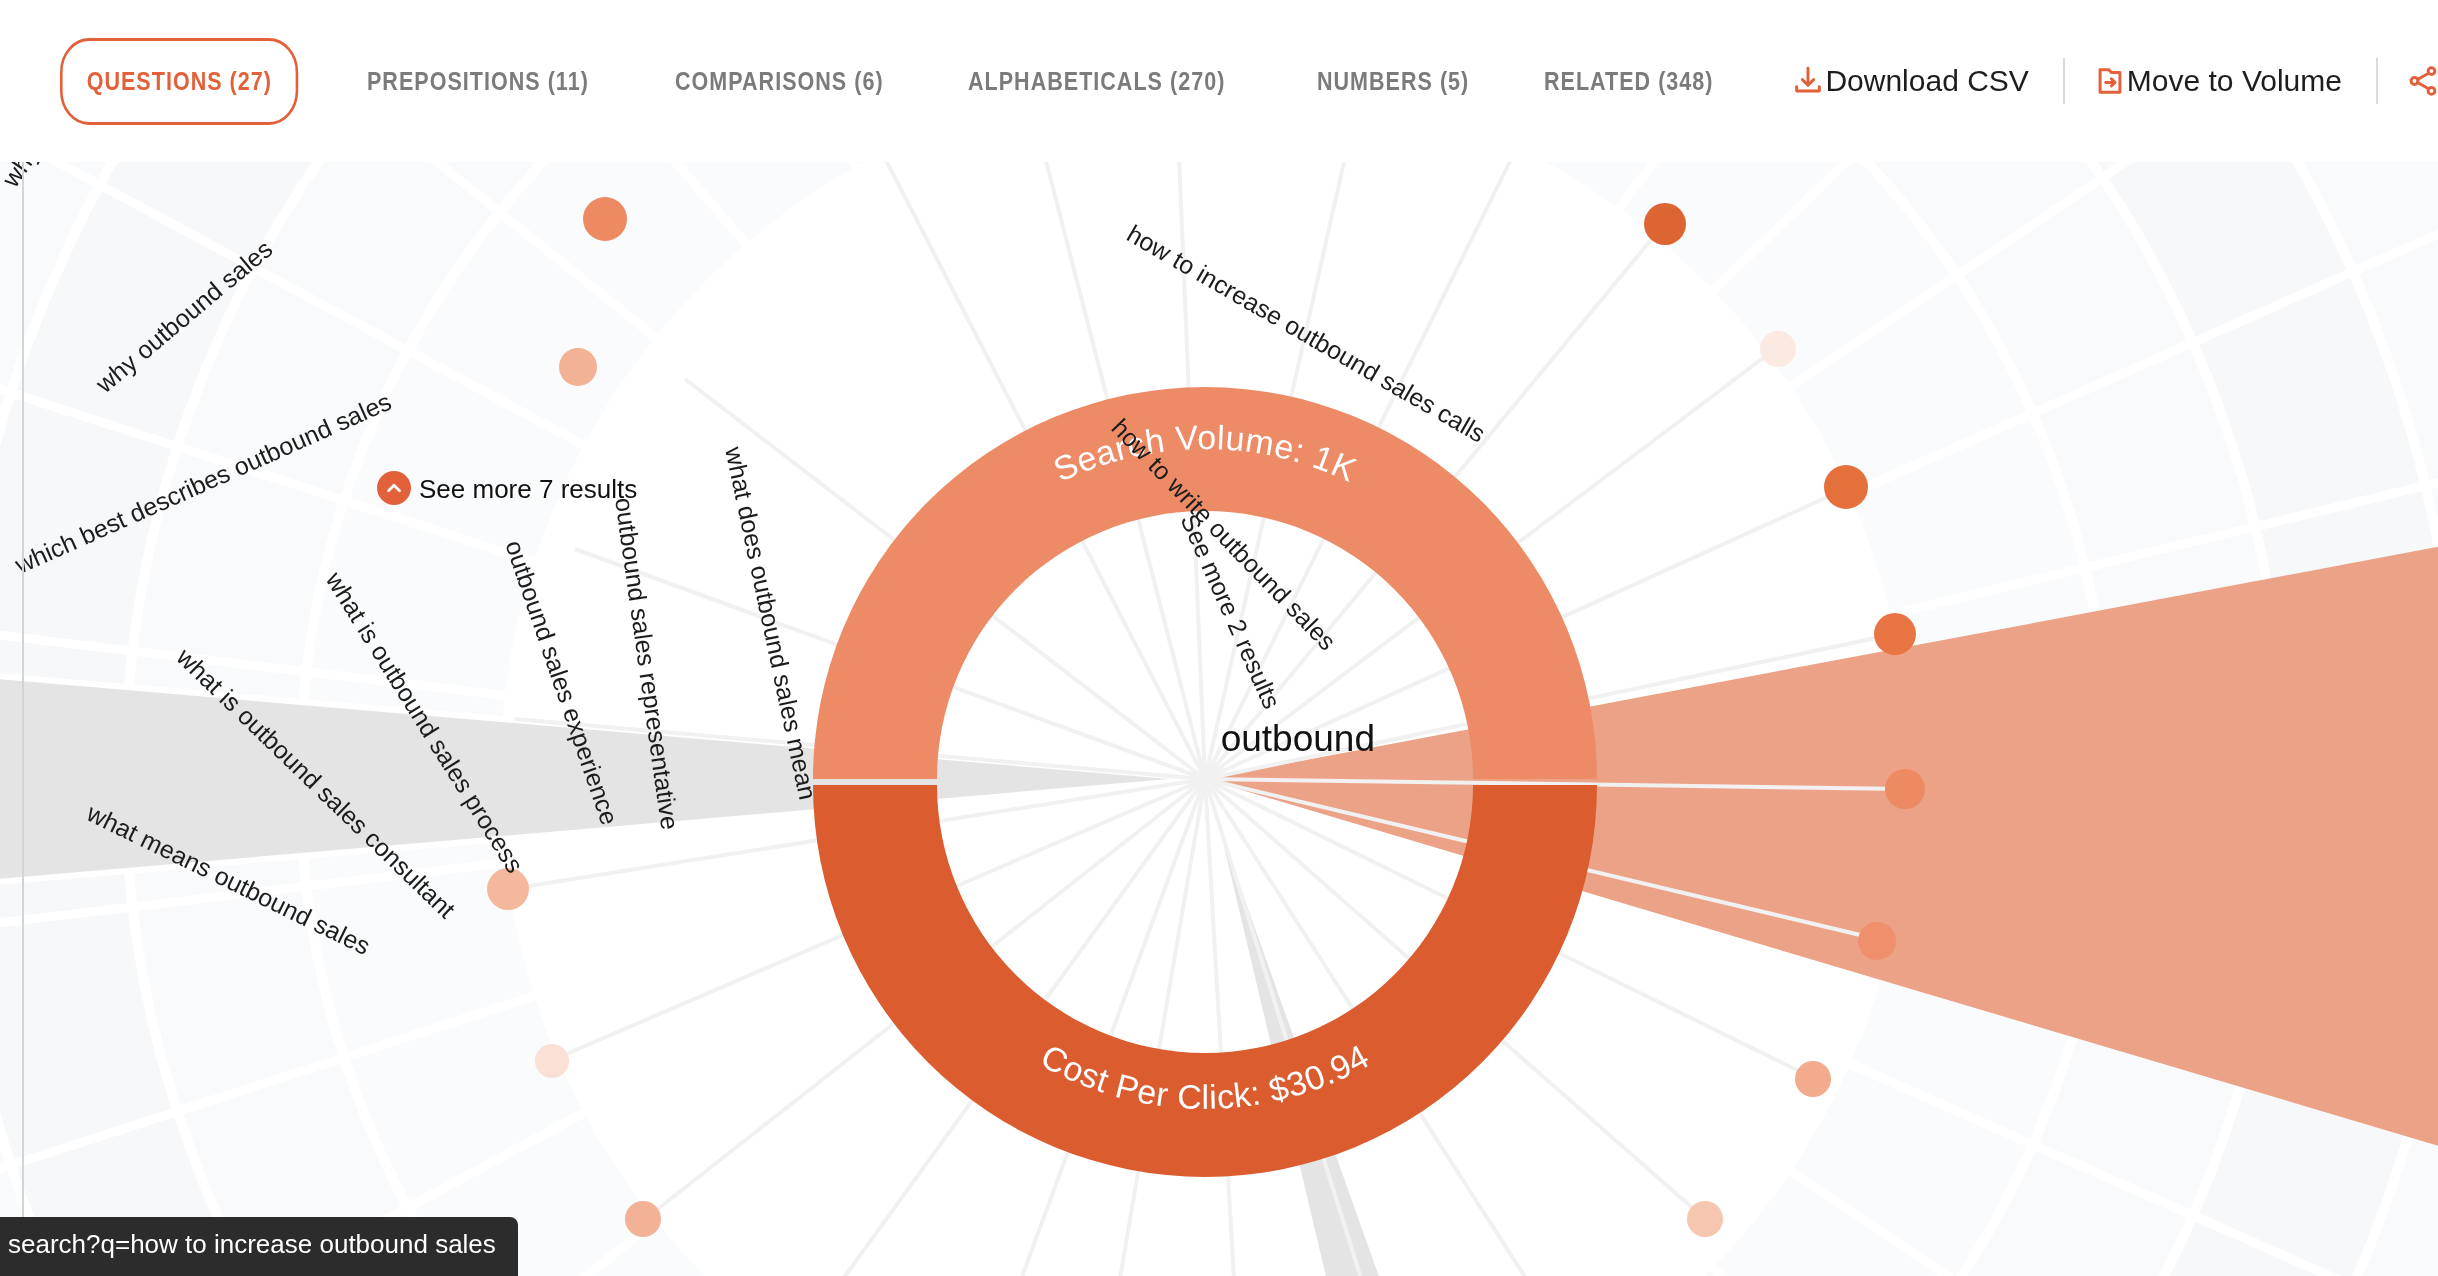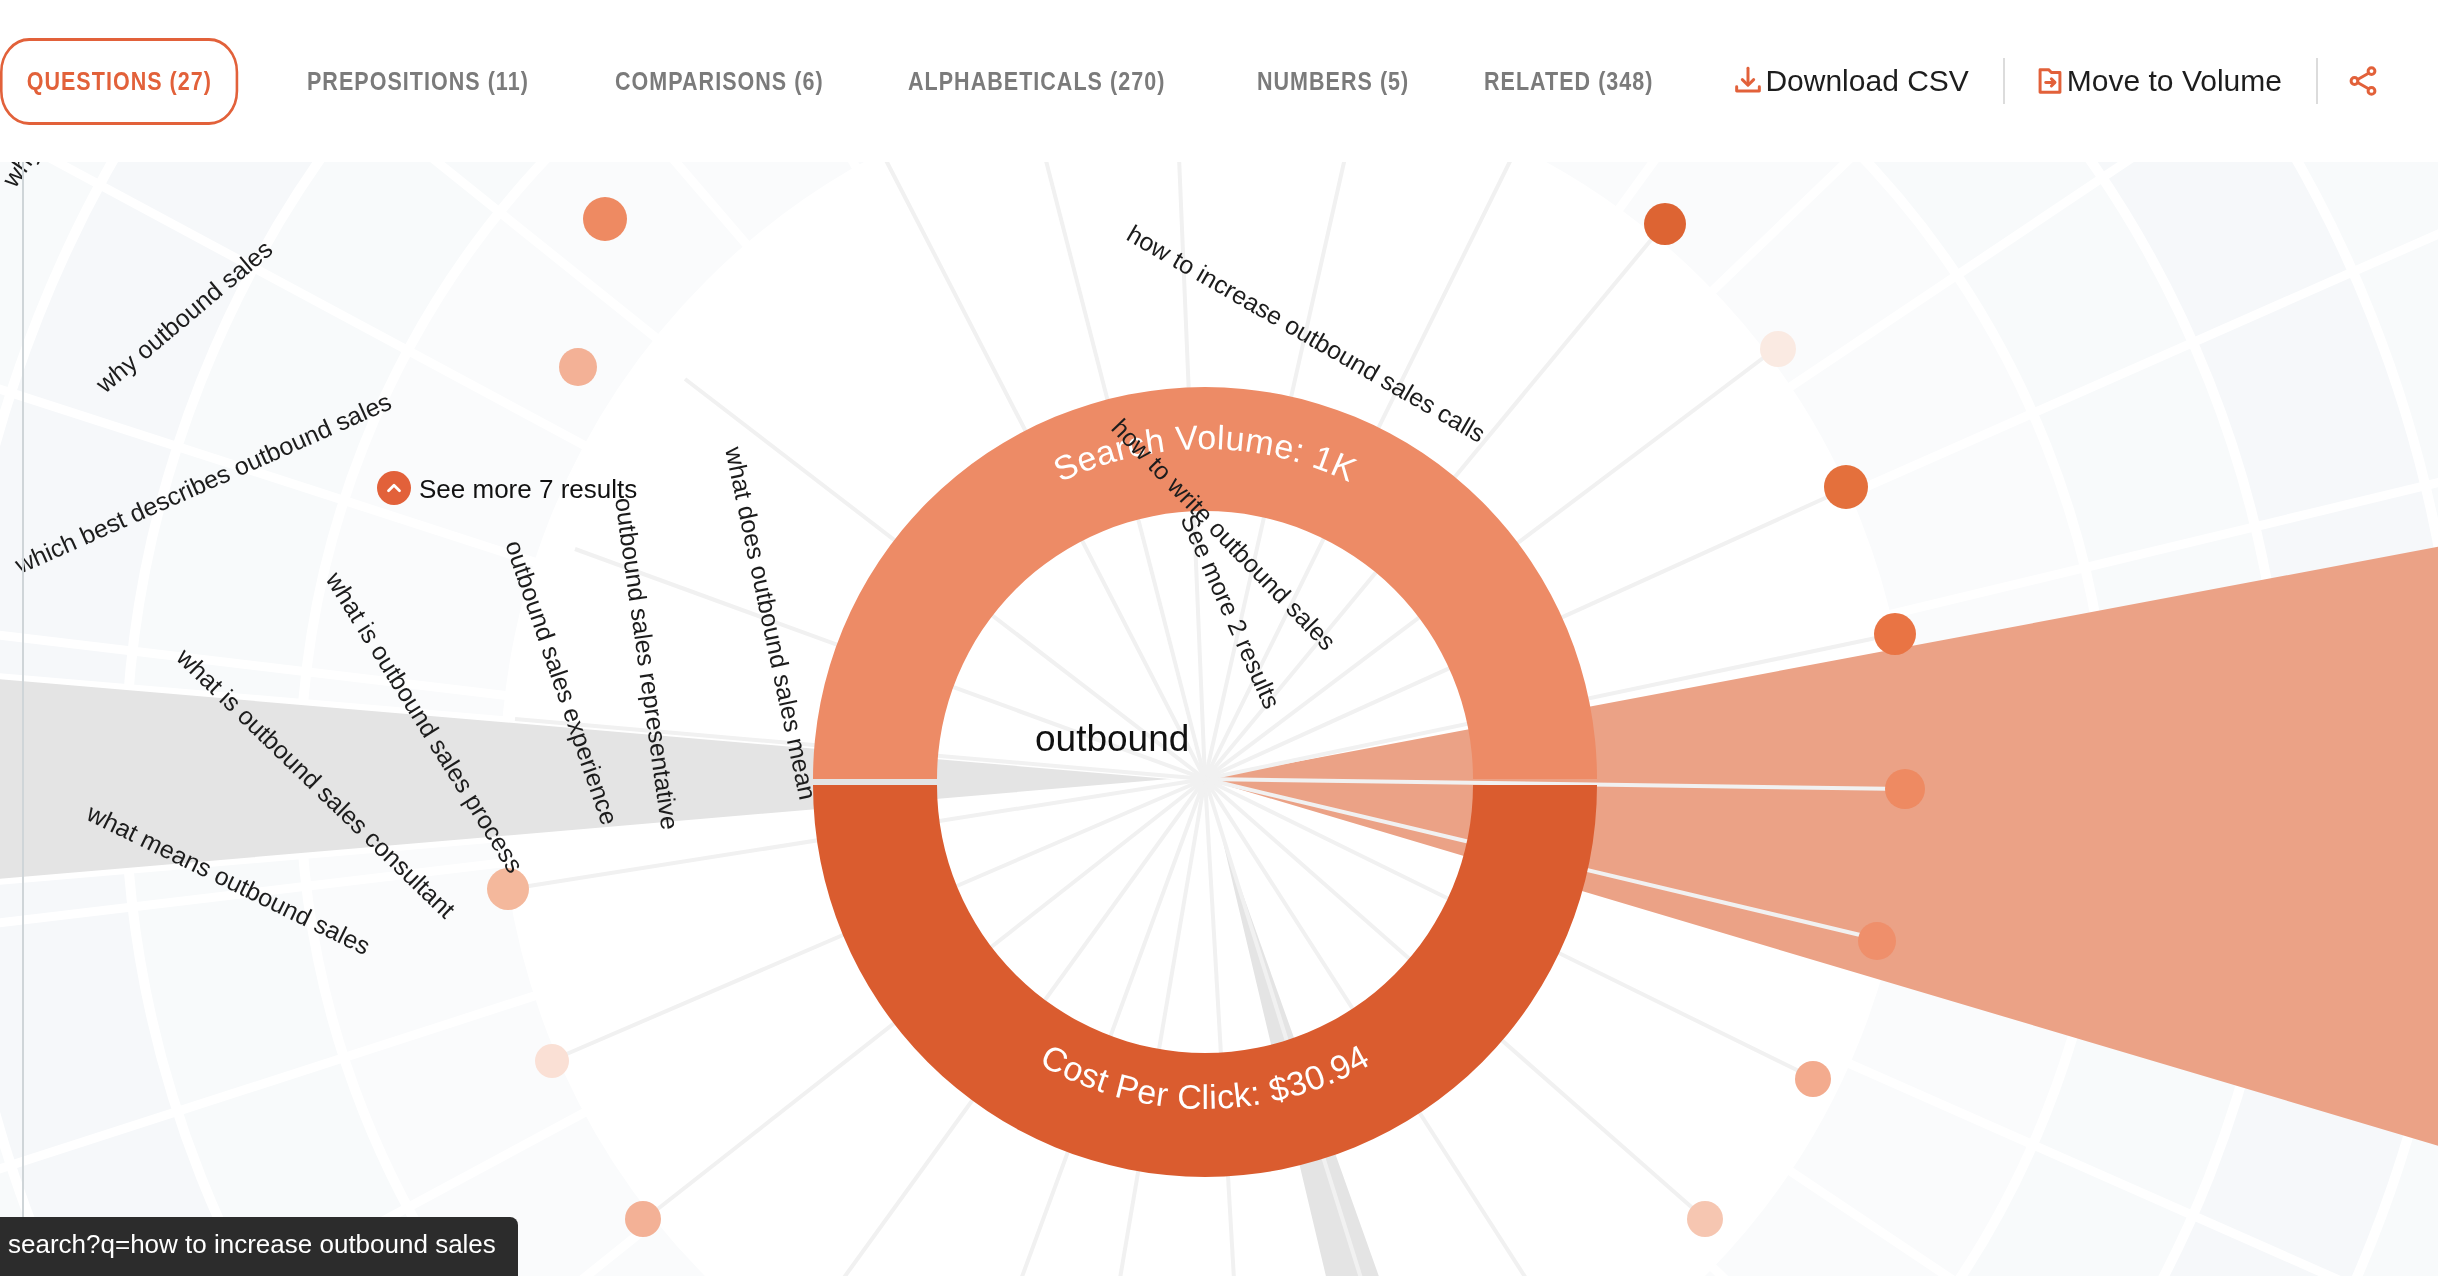--- a/index.html
+++ b/index.html
@@ -8,20 +8,21 @@
     background:#ffffff;
     font-family:"Liberation Sans", sans-serif;
     position:relative;
   }
 
   
   #toolbar{
     position:absolute;left:0;top:0;width:2438px;height:162px;
     background:#ffffff;
     display:flex;align-items:center;
+    padding-left:60px;
     box-sizing:border-box;
     z-index:40;
     text-align:center;
   }
   .tab{
     font-size:25px;letter-spacing:1.2px;
     color:#7b7b7b;font-weight:600;
     margin-right:50px;white-space:nowrap;
     cursor:pointer;
     font-stretch:condensed;
@@ -88,21 +89,21 @@
   }
   .donut-label{
     font-family:"Liberation Sans", sans-serif;
     font-size:34px;fill:#ffffff;letter-spacing:.5px;
   }
 
   
   #centerword{
     position:absolute;
     left:-170px;top:-62px;width:340px;
-    text-align:left;
+    text-align:right;
     font-size:37px;line-height:1.18;
     color:#111;
     z-index:14;
     pointer-events:none;
   }
 
   
   #seemore7{
     position:absolute;
     left:-828px;top:-308px;

